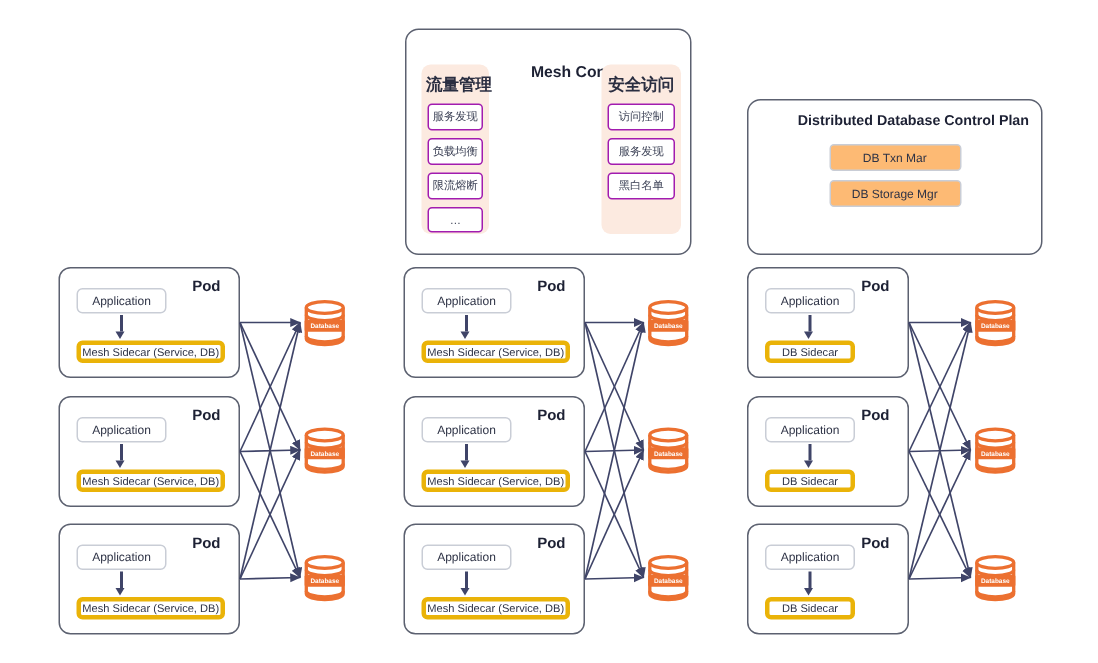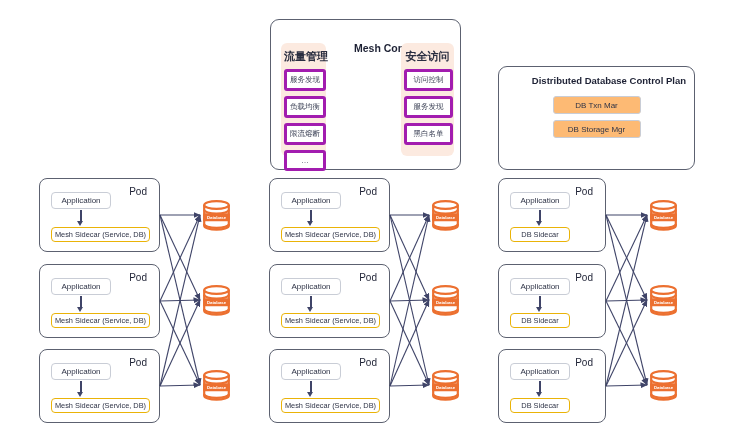--- a/index.html
+++ b/index.html
@@ -12,36 +12,36 @@
   #db-cp{left:498px;top:66px;width:197px;height:104px;}
   .cp-title{position:absolute;font-size:10.5px;font-weight:600;white-space:nowrap;color:#1d2134;}
   #mesh-cp .cp-title{right:8px;top:22px;margin-left:23px;}
   #db-cp .cp-title{right:8px;top:8px;font-size:9.5px;}
 
   
   #mesh-cols{position:absolute;left:10px;top:23px;width:173px;height:113px;display:flex;justify-content:space-between;}
   .mesh-col{background:#fceae0;border-radius:6px;box-sizing:border-box;padding:5px 3px;}
   .col-1{width:45px;} .col-2{width:42px;} .col-3{width:53px;}
   .mesh-col-header{font-size:11px;font-weight:700;text-align:center;margin:1px 0 5px 0;color:#2a2e41;white-space:nowrap;}
-  .mesh-item{background:#fff;border:3px solid #a21caf;border-radius:3px;font-size:7.5px;
+  .mesh-item{background:#fff;border:1px solid #a21caf;border-radius:3px;font-size:7.5px;
              text-align:center;padding:3px 0;margin:0 auto 5px auto;width:92%;color:#3b4055;white-space:nowrap;}
 
   
   #db-cp-items{position:absolute;left:0;top:29px;width:100%;display:flex;flex-direction:column;align-items:center;}
   .db-cp-item{background:#fdba74;border:1px solid #c9cdd6;border-radius:3px;width:88px;box-sizing:border-box;
               font-size:8px;text-align:center;padding:3.5px 0;margin-bottom:6px;color:#2e3346;white-space:nowrap;}
 
   
   .pod{position:absolute;width:121px;height:74px;background:#fff;border:1.3px solid #5c6170;border-radius:8px;box-sizing:border-box;}
   .pod.narrow{width:108px;}
-  .pod-label{position:absolute;right:12px;top:7px;font-size:10px;font-weight:400;color:#1d2134;}
+  .pod-label{position:absolute;right:12px;top:7px;font-size:10px;font-weight:700;color:#1d2134;}
   .app-box{position:absolute;left:11px;top:13px;width:60px;height:17px;background:#fff;border:1px solid #c9cdd6;
            border-radius:4px;font-size:8px;display:flex;align-items:center;justify-content:center;
            box-sizing:border-box;color:#2e3346;white-space:nowrap;}
-  .sidecar-box{position:absolute;left:11px;top:48px;height:15px;background:#fff;border:1px solid #eab308;
+  .sidecar-box{position:absolute;left:11px;top:48px;height:15px;background:#fff;border:3px solid #eab308;
            border-radius:4px;font-size:7.4px;display:flex;align-items:center;justify-content:center;
            box-sizing:border-box;color:#2e3346;white-space:nowrap;}
   .sidecar-wide{width:99px;} .sidecar-small{width:60px;text-align:center;}
   .down-arrow{position:absolute;left:40px;top:31px;width:1.6px;height:11px;background:#3f4468;}
   .down-arrow::after{content:"";position:absolute;left:-2.7px;top:11px;border-left:3.5px solid transparent;
            border-right:3.5px solid transparent;border-top:5.5px solid #3f4468;}
 
   
   .db-cyl{position:absolute;width:29px;height:31px;overflow:visible;}
   #arrows{position:absolute;left:0;top:0;width:732px;height:442px;pointer-events:none;}

